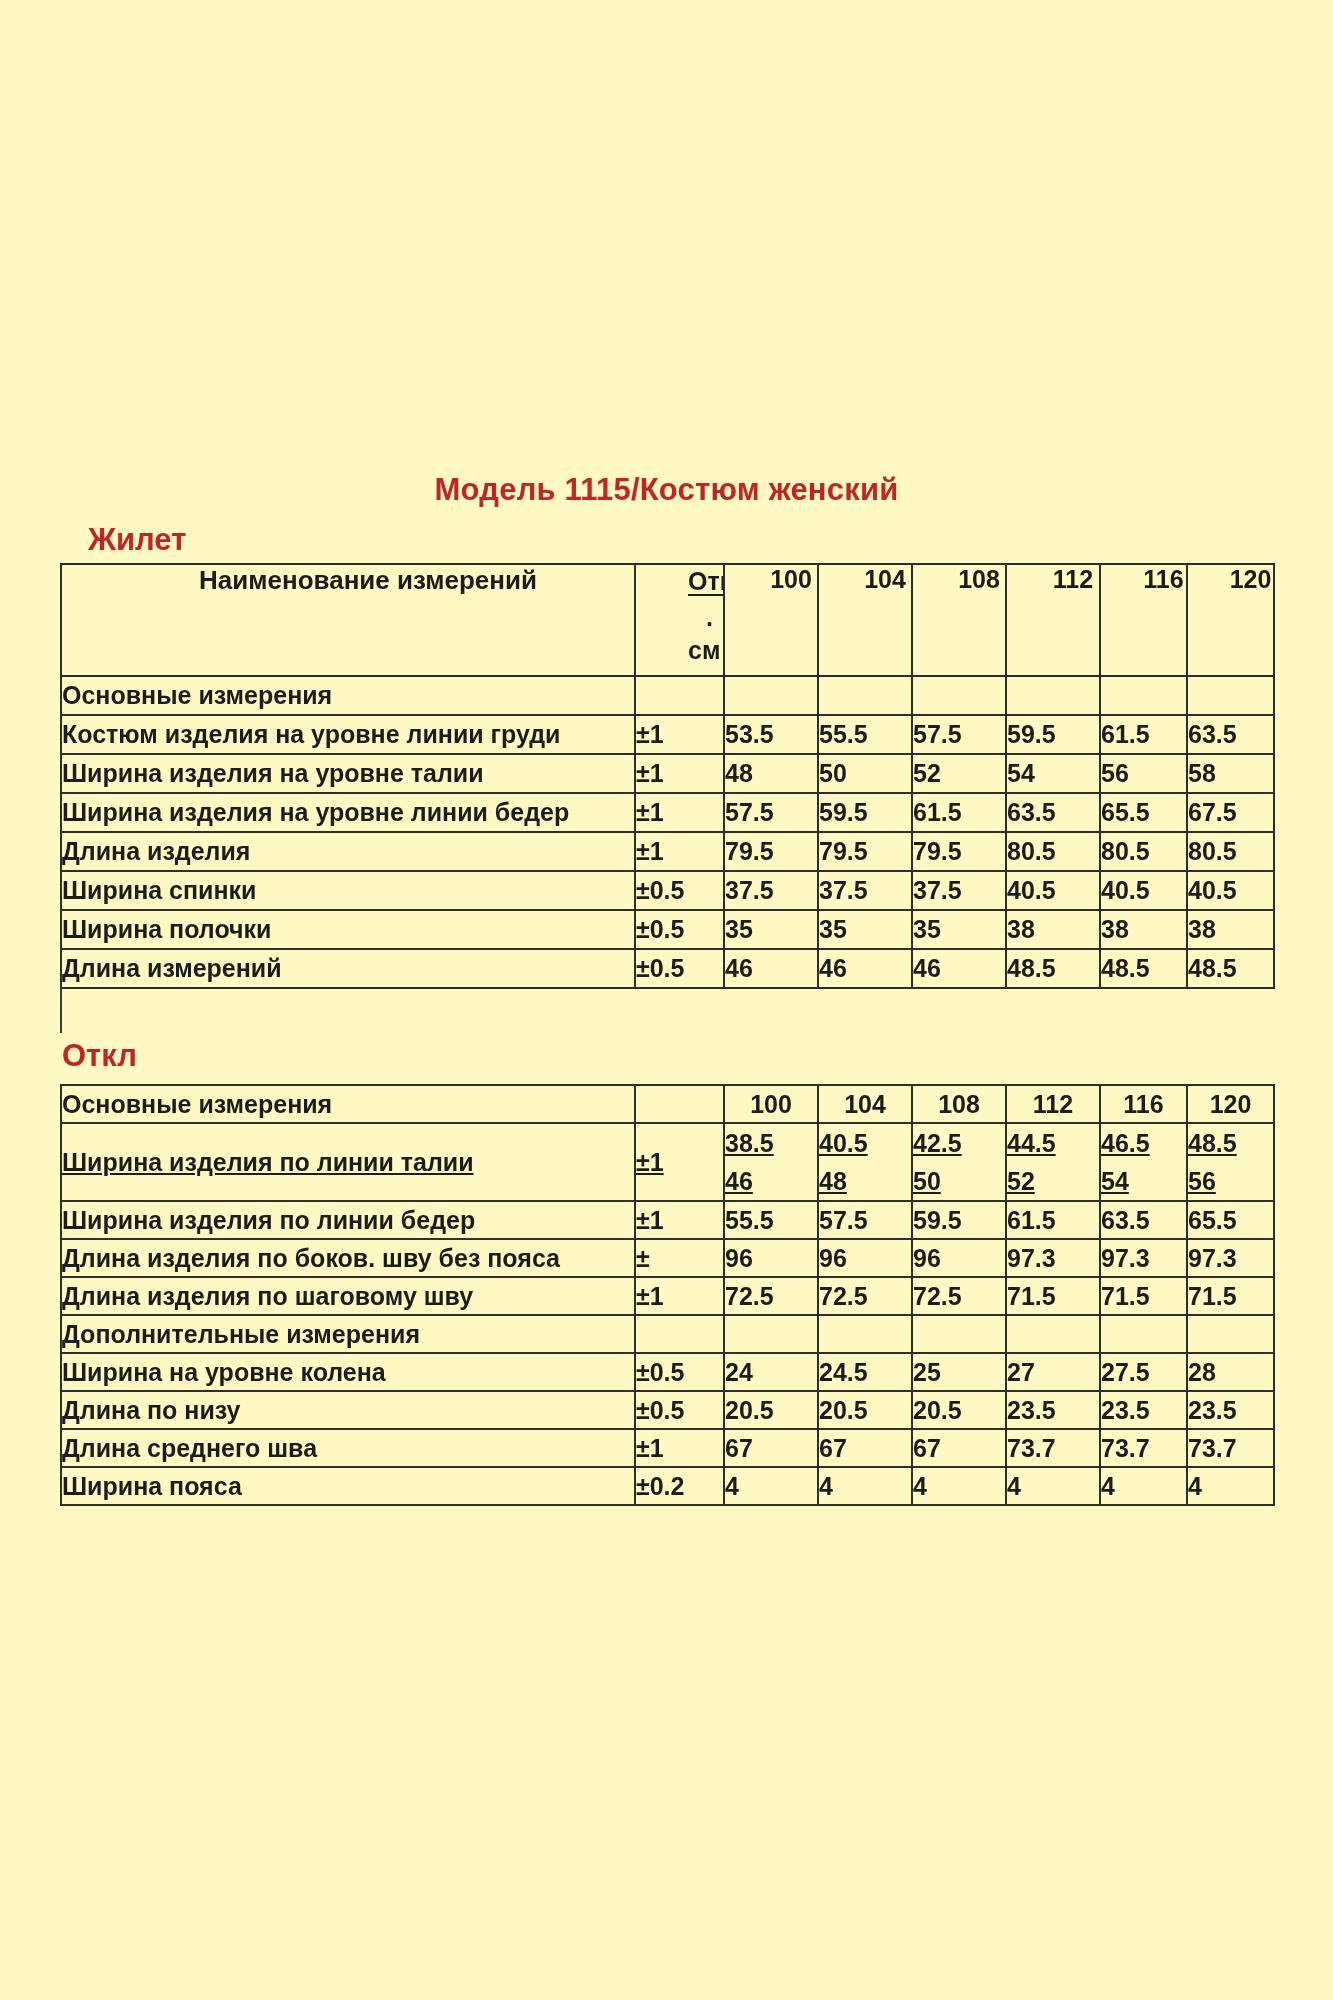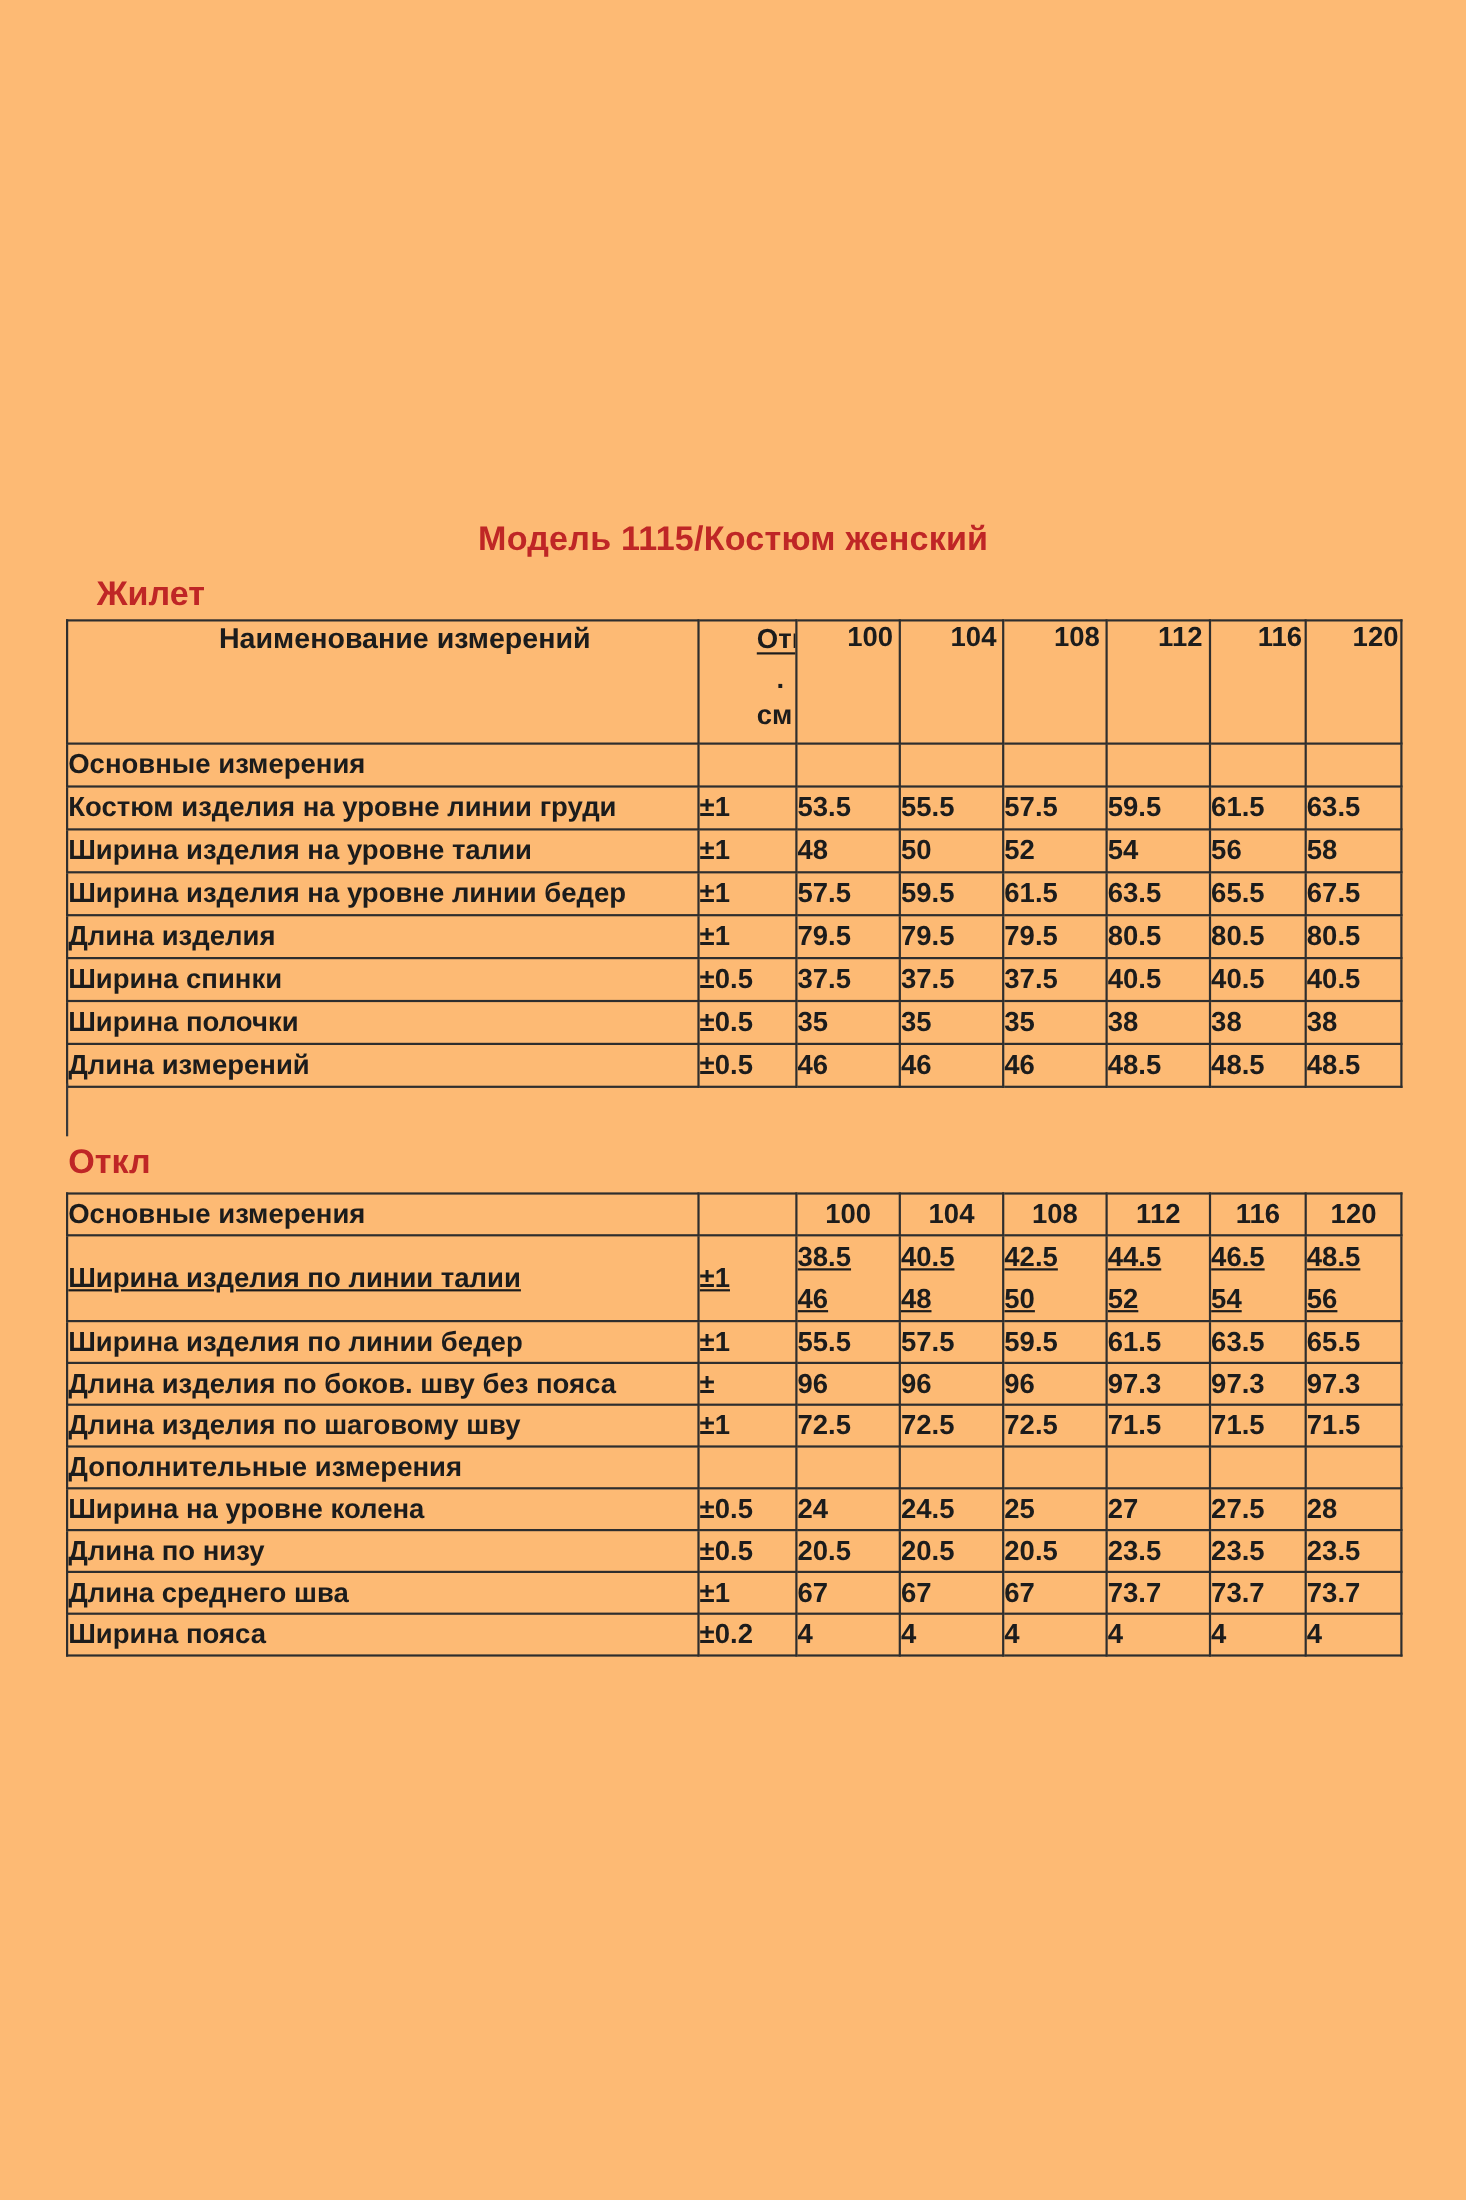--- a/index.html
+++ b/index.html
@@ -4,21 +4,21 @@
 <style>
   html,body{margin:0;padding:0;}
   body{
     width:1333px;height:2000px;
     background:#ffffff;
     font-family:"Liberation Sans", sans-serif;
     color:#1c1c1c;
   }
   .page{
     position:relative;width:1333px;height:2000px;
-    background:#fdba74;
+    background:#fef9c3;
     overflow:hidden;
   }
   .doc-title{
     position:absolute;top:472px;left:0;right:0;
     text-align:center;
     font-size:31px;font-weight:bold;
     color:#bf2626;
     letter-spacing:0.2px;
   }
   .section-label{

